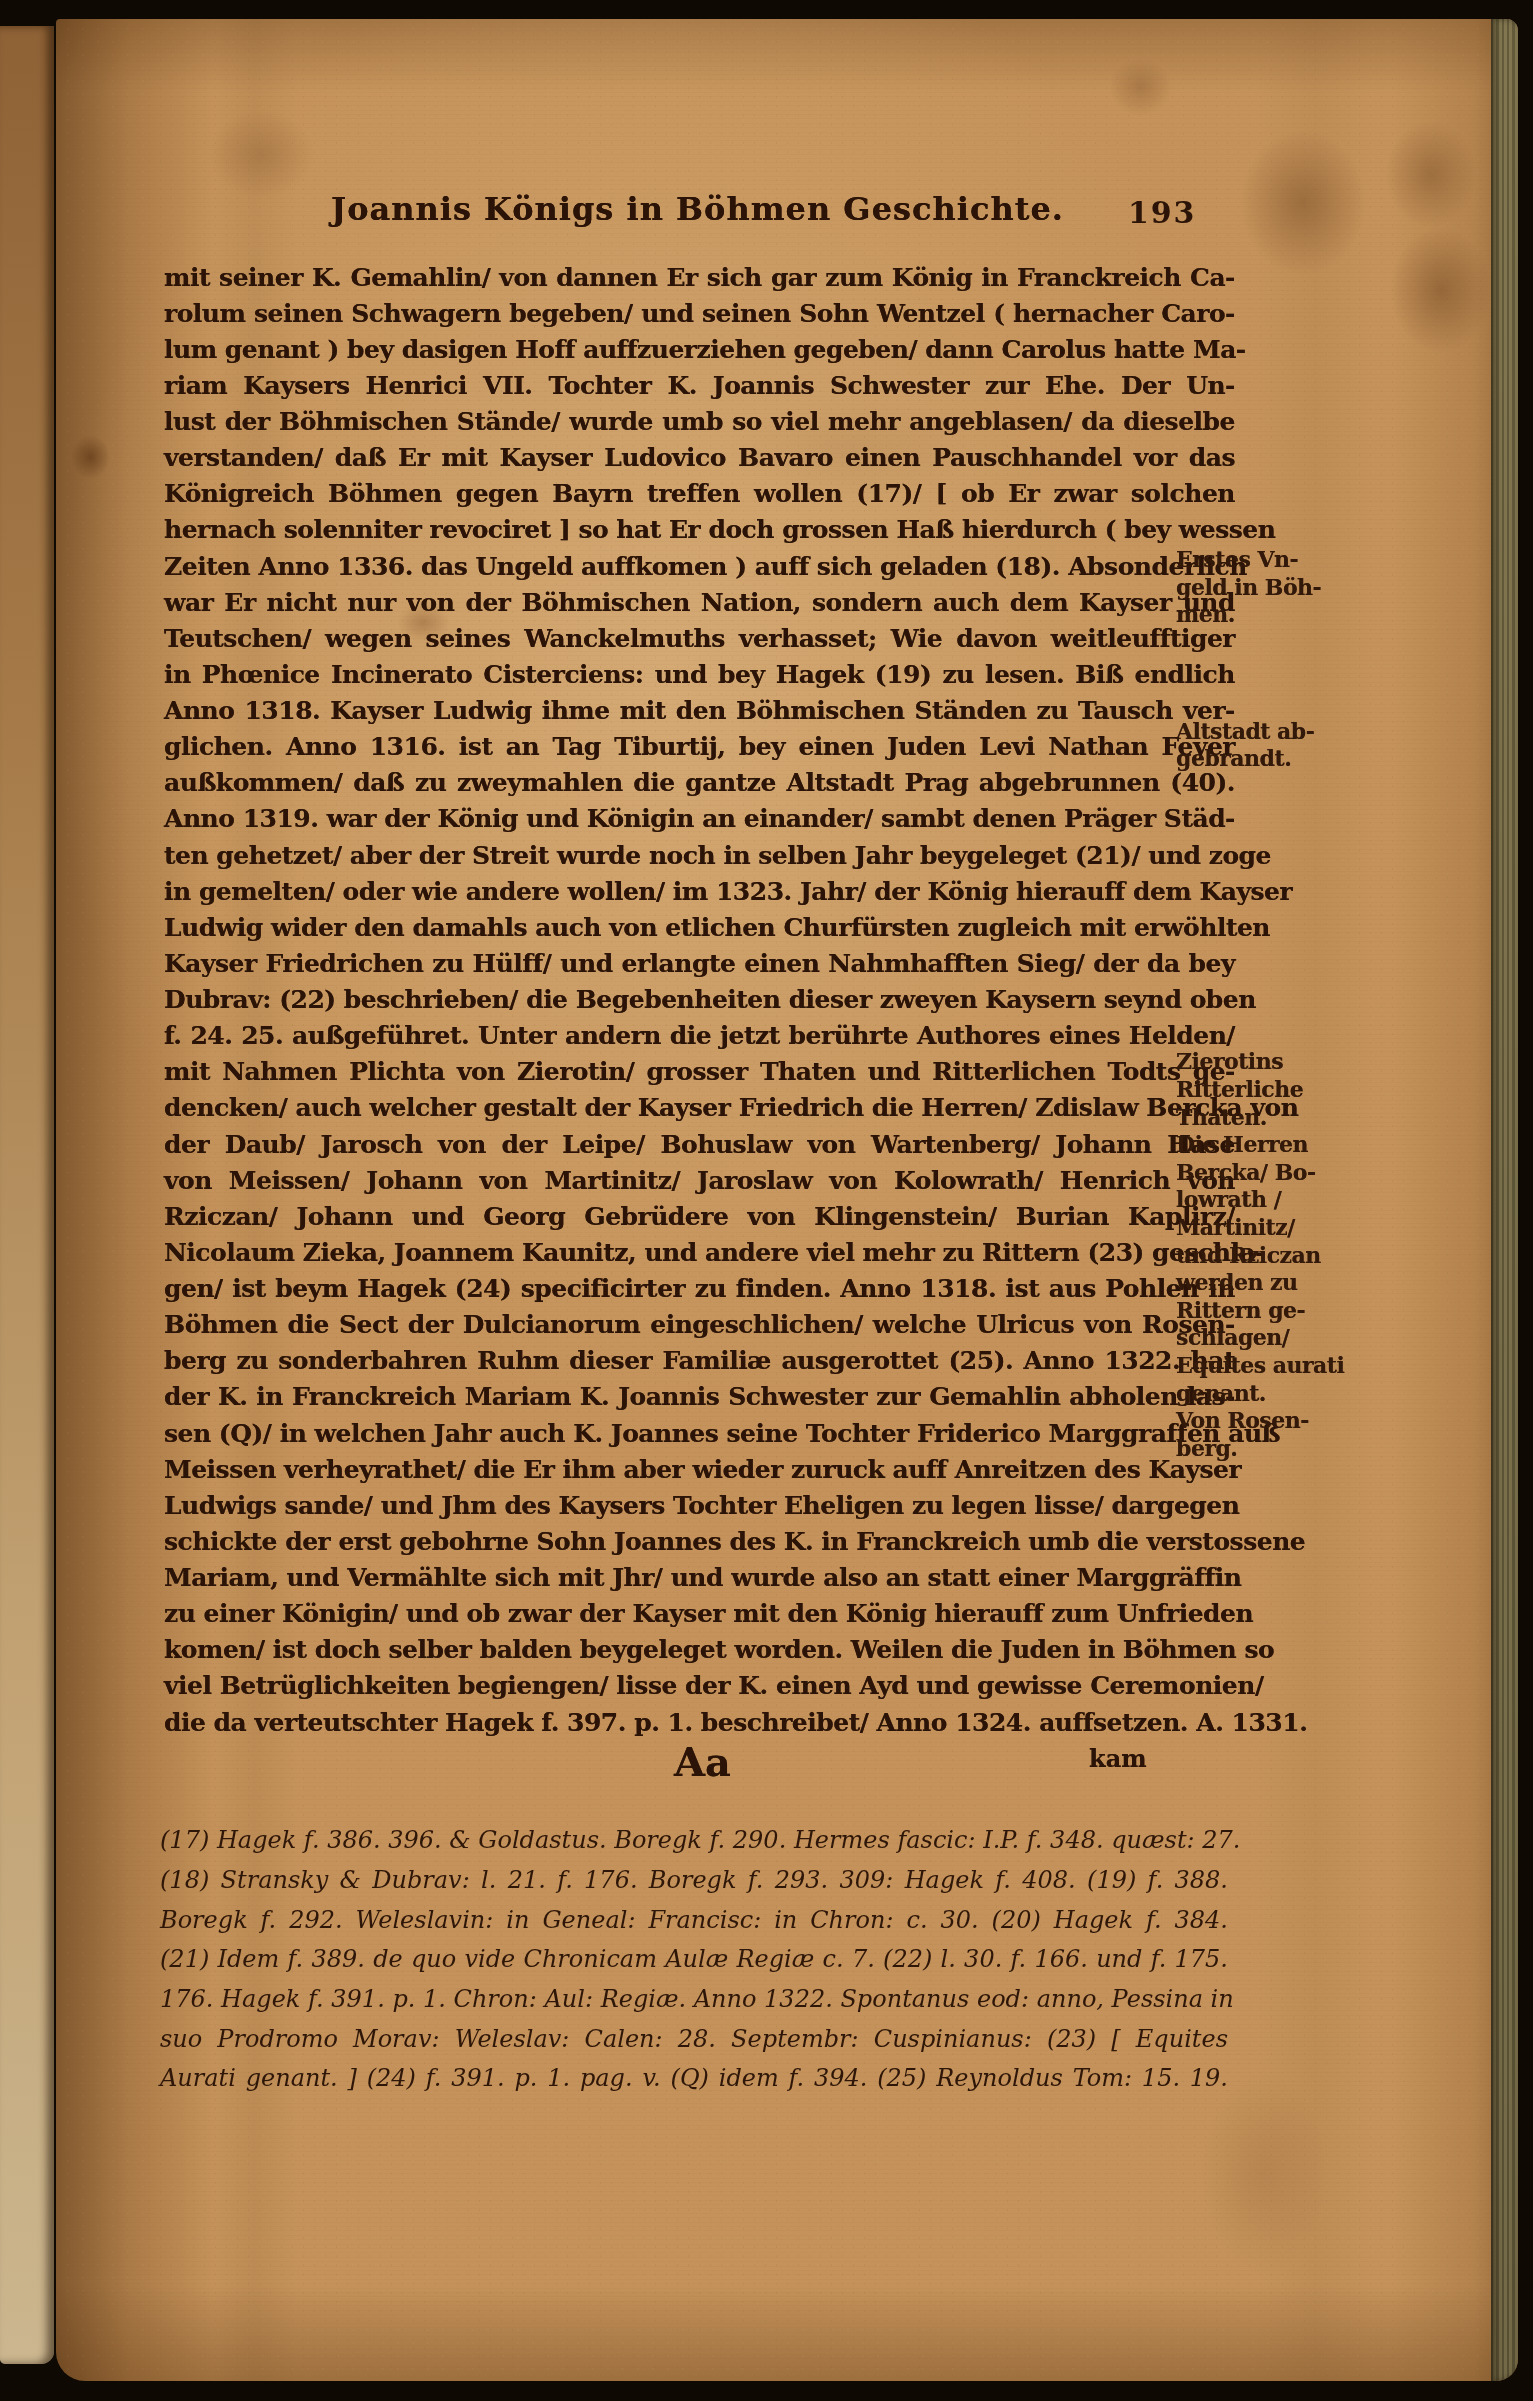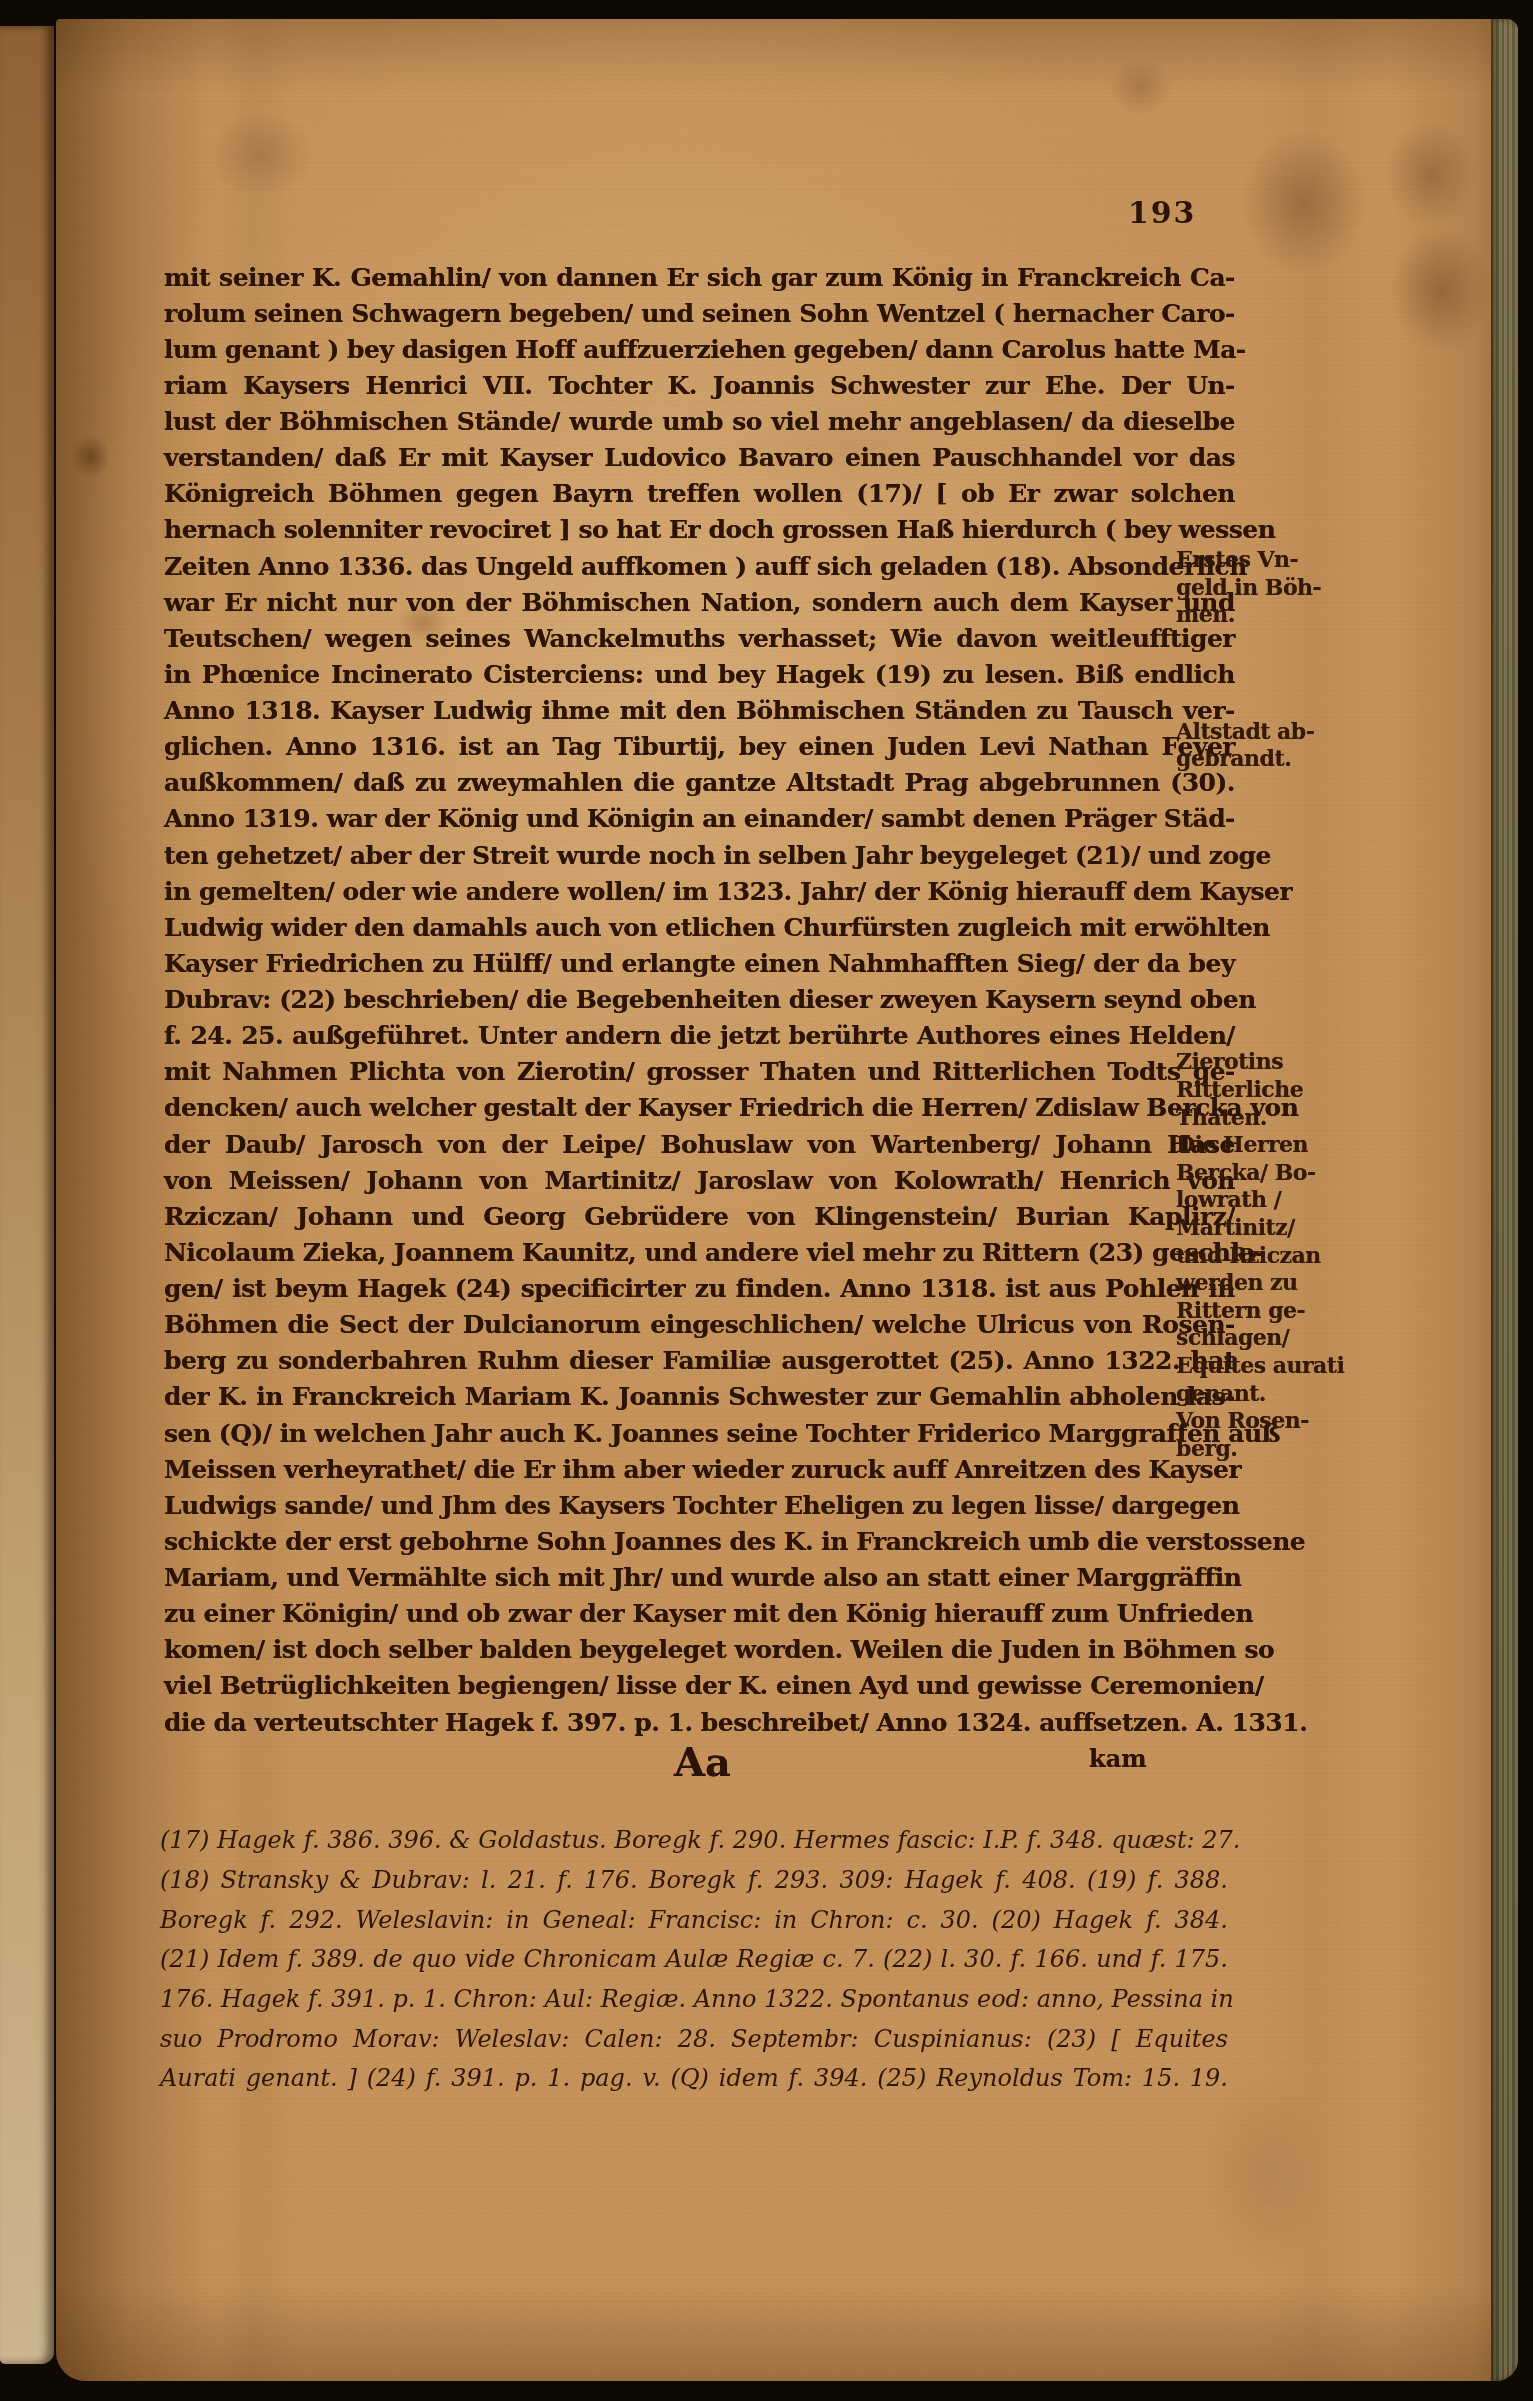--- a/index.html
+++ b/index.html
@@ -108,38 +108,39 @@
     <div class="stain" style="left:1053px;top:39px;width:63px;height:58px;background:radial-gradient(closest-side,rgba(121,77,37,.35),rgba(121,77,37,0));"></div>
     <div class="stain" style="left:152px;top:92px;width:107px;height:87px;background:radial-gradient(closest-side,rgba(121,77,37,.28),rgba(121,77,37,0));"></div>
     <div class="stain" style="left:14.5px;top:416px;width:39px;height:44px;background:radial-gradient(closest-side,rgba(80,42,12,.55),rgba(80,42,12,0));"></div>
     <div class="stain" style="left:341px;top:584px;width:53px;height:39px;background:radial-gradient(closest-side,rgba(110,66,28,.32),rgba(110,66,28,0));"></div>
     <div class="stain" style="left:1145px;top:2053px;width:126px;height:203px;background:radial-gradient(closest-side,rgba(100,60,24,.14),rgba(100,60,24,0));"></div>
     <div class="stain" style="left:670px;top:378px;width:252px;height:102px;background:radial-gradient(closest-side,rgba(110,66,28,.09),rgba(110,66,28,0));"></div>
 
     <div class="fore-edge"></div>
   </div>
 
+  <div class="tx header-title">Joannis Königs in Böhmen Geschichte.</div>
   <div class="tx page-number">193</div>
 
   <div id="body-lines">
       <div class="bline" style="top: 260px;">mit seiner K. Gemahlin/ von dannen Er sich gar zum König in Franckreich Ca-</div>
       <div class="bline" style="top: 296px;">rolum seinen Schwagern begeben/ und seinen Sohn Wentzel ( hernacher Caro-</div>
       <div class="bline" style="top: 332px;">lum genant ) bey dasigen Hoff auffzuerziehen gegeben/ dann Carolus hatte Ma-</div>
       <div class="bline" style="top: 368px;">riam Kaysers Henrici VII. Tochter K. Joannis Schwester zur Ehe. Der Un-</div>
       <div class="bline" style="top: 404px;">lust der Böhmischen Stände/ wurde umb so viel mehr angeblasen/ da dieselbe</div>
       <div class="bline" style="top: 440px;">verstanden/ daß Er mit Kayser Ludovico Bavaro einen Pauschhandel vor das</div>
       <div class="bline" style="top: 476px;">Königreich Böhmen gegen Bayrn treffen wollen (17)/ [ ob Er zwar solchen</div>
       <div class="bline" style="top: 512px;">hernach solenniter revociret ] so hat Er doch grossen Haß hierdurch ( bey wessen</div>
       <div class="bline" style="top: 549px;">Zeiten Anno 1336. das Ungeld auffkomen ) auff sich geladen (18). Absonderlich</div>
       <div class="bline" style="top: 585px;">war Er nicht nur von der Böhmischen Nation, sondern auch dem Kayser und</div>
       <div class="bline" style="top: 621px;">Teutschen/ wegen seines Wanckelmuths verhasset; Wie davon weitleufftiger</div>
       <div class="bline" style="top: 657px;">in Phœnice Incinerato Cisterciens: und bey Hagek (19) zu lesen. Biß endlich</div>
       <div class="bline" style="top: 693px;">Anno 1318. Kayser Ludwig ihme mit den Böhmischen Ständen zu Tausch ver-</div>
       <div class="bline" style="top: 729px;">glichen. Anno 1316. ist an Tag Tiburtij, bey einen Juden Levi Nathan Feyer</div>
-      <div class="bline" style="top: 765px;">außkommen/ daß zu zweymahlen die gantze Altstadt Prag abgebrunnen (30).</div>
+      <div class="bline" style="top: 765px;">außkommen/ daß zu zweymahlen die gantze Altstadt Prag abgebrunnen (40).</div>
       <div class="bline" style="top: 801px;">Anno 1319. war der König und Königin an einander/ sambt denen Präger Städ-</div>
       <div class="bline" style="top: 838px;">ten gehetzet/ aber der Streit wurde noch in selben Jahr beygeleget (21)/ und zoge</div>
       <div class="bline" style="top: 874px;">in gemelten/ oder wie andere wollen/ im 1323. Jahr/ der König hierauff dem Kayser</div>
       <div class="bline" style="top: 910px;">Ludwig wider den damahls auch von etlichen Churfürsten zugleich mit erwöhlten</div>
       <div class="bline" style="top: 946px;">Kayser Friedrichen zu Hülff/ und erlangte einen Nahmhafften Sieg/ der da bey</div>
       <div class="bline" style="top: 982px;">Dubrav: (22) beschrieben/ die Begebenheiten dieser zweyen Kaysern seynd oben</div>
       <div class="bline" style="top: 1018px;">f. 24. 25. außgeführet. Unter andern die jetzt berührte Authores eines Helden/</div>
       <div class="bline" style="top: 1054px;">mit Nahmen Plichta von Zierotin/ grosser Thaten und Ritterlichen Todts ge-</div>
       <div class="bline" style="top: 1090px;">dencken/ auch welcher gestalt der Kayser Friedrich die Herren/ Zdislaw Bercka von</div>
       <div class="bline" style="top: 1127px;">der Daub/ Jarosch von der Leipe/ Bohuslaw von Wartenberg/ Johann Hase</div>

